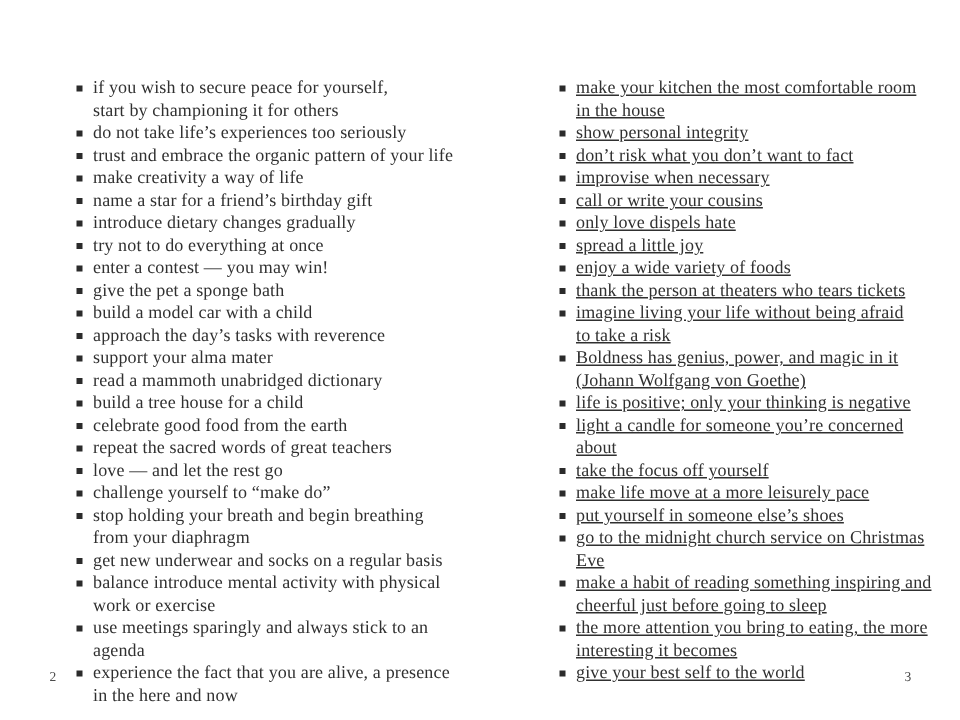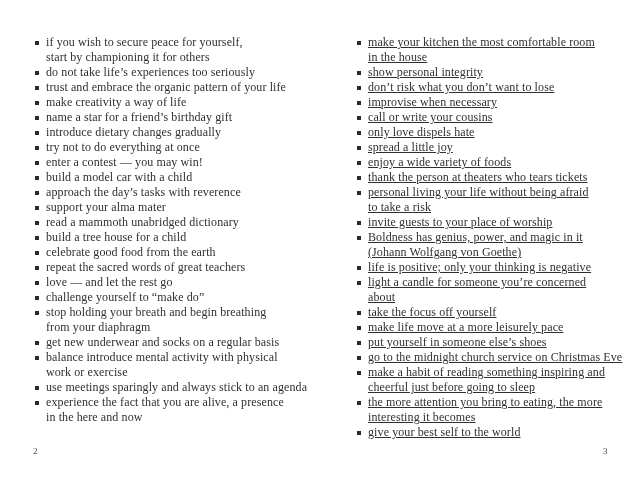--- a/index.html
+++ b/index.html
@@ -16,21 +16,21 @@
     overflow: hidden;
   }
   .page {
     position: absolute;
     top: 35px;
   }
   .page-left  { left: 35px;  width: 302px; }
   .page-right { left: 357px; width: 282px; text-decoration: underline; }
   ul.list {
     list-style: none;
-    margin: 0;
+    margin: 16px;
     padding: 0;
   }
   li.item {
     display: flex;
     align-items: flex-start;
     font-size: 12px;
     line-height: 15px;
     letter-spacing: 0.1px;
   }
   .bullet {
@@ -88,20 +88,24 @@
       <li class="item">
         <span class="bullet"></span>
         <span class="item-text">try not to do everything at once</span>
       </li>
       <li class="item">
         <span class="bullet"></span>
         <span class="item-text">enter a contest — you may win!</span>
       </li>
       <li class="item">
         <span class="bullet"></span>
+        <span class="item-text">give the pet a sponge bath</span>
+      </li>
+      <li class="item">
+        <span class="bullet"></span>
         <span class="item-text">build a model car with a child</span>
       </li>
       <li class="item">
         <span class="bullet"></span>
         <span class="item-text">approach the day’s tasks with reverence</span>
       </li>
       <li class="item">
         <span class="bullet"></span>
         <span class="item-text">support your alma mater</span>
       </li>
@@ -161,21 +165,21 @@
         <span class="bullet"></span>
         <span class="item-text">make your kitchen the most comfortable room
 in the house</span>
       </li>
       <li class="item">
         <span class="bullet"></span>
         <span class="item-text">show personal integrity</span>
       </li>
       <li class="item">
         <span class="bullet"></span>
-        <span class="item-text">don’t risk what you don’t want to lose</span>
+        <span class="item-text">don’t risk what you don’t want to fact</span>
       </li>
       <li class="item">
         <span class="bullet"></span>
         <span class="item-text">improvise when necessary</span>
       </li>
       <li class="item">
         <span class="bullet"></span>
         <span class="item-text">call or write your cousins</span>
       </li>
       <li class="item">
@@ -189,26 +193,22 @@
       <li class="item">
         <span class="bullet"></span>
         <span class="item-text">enjoy a wide variety of foods</span>
       </li>
       <li class="item">
         <span class="bullet"></span>
         <span class="item-text">thank the person at theaters who tears tickets</span>
       </li>
       <li class="item">
         <span class="bullet"></span>
-        <span class="item-text">personal living your life without being afraid
+        <span class="item-text">imagine living your life without being afraid
 to take a risk</span>
-      </li>
-      <li class="item">
-        <span class="bullet"></span>
-        <span class="item-text">invite guests to your place of worship</span>
       </li>
       <li class="item">
         <span class="bullet"></span>
         <span class="item-text">Boldness has genius, power, and magic in it
 (Johann Wolfgang von Goethe)</span>
       </li>
       <li class="item">
         <span class="bullet"></span>
         <span class="item-text">life is positive; only your thinking is negative</span>
       </li>

